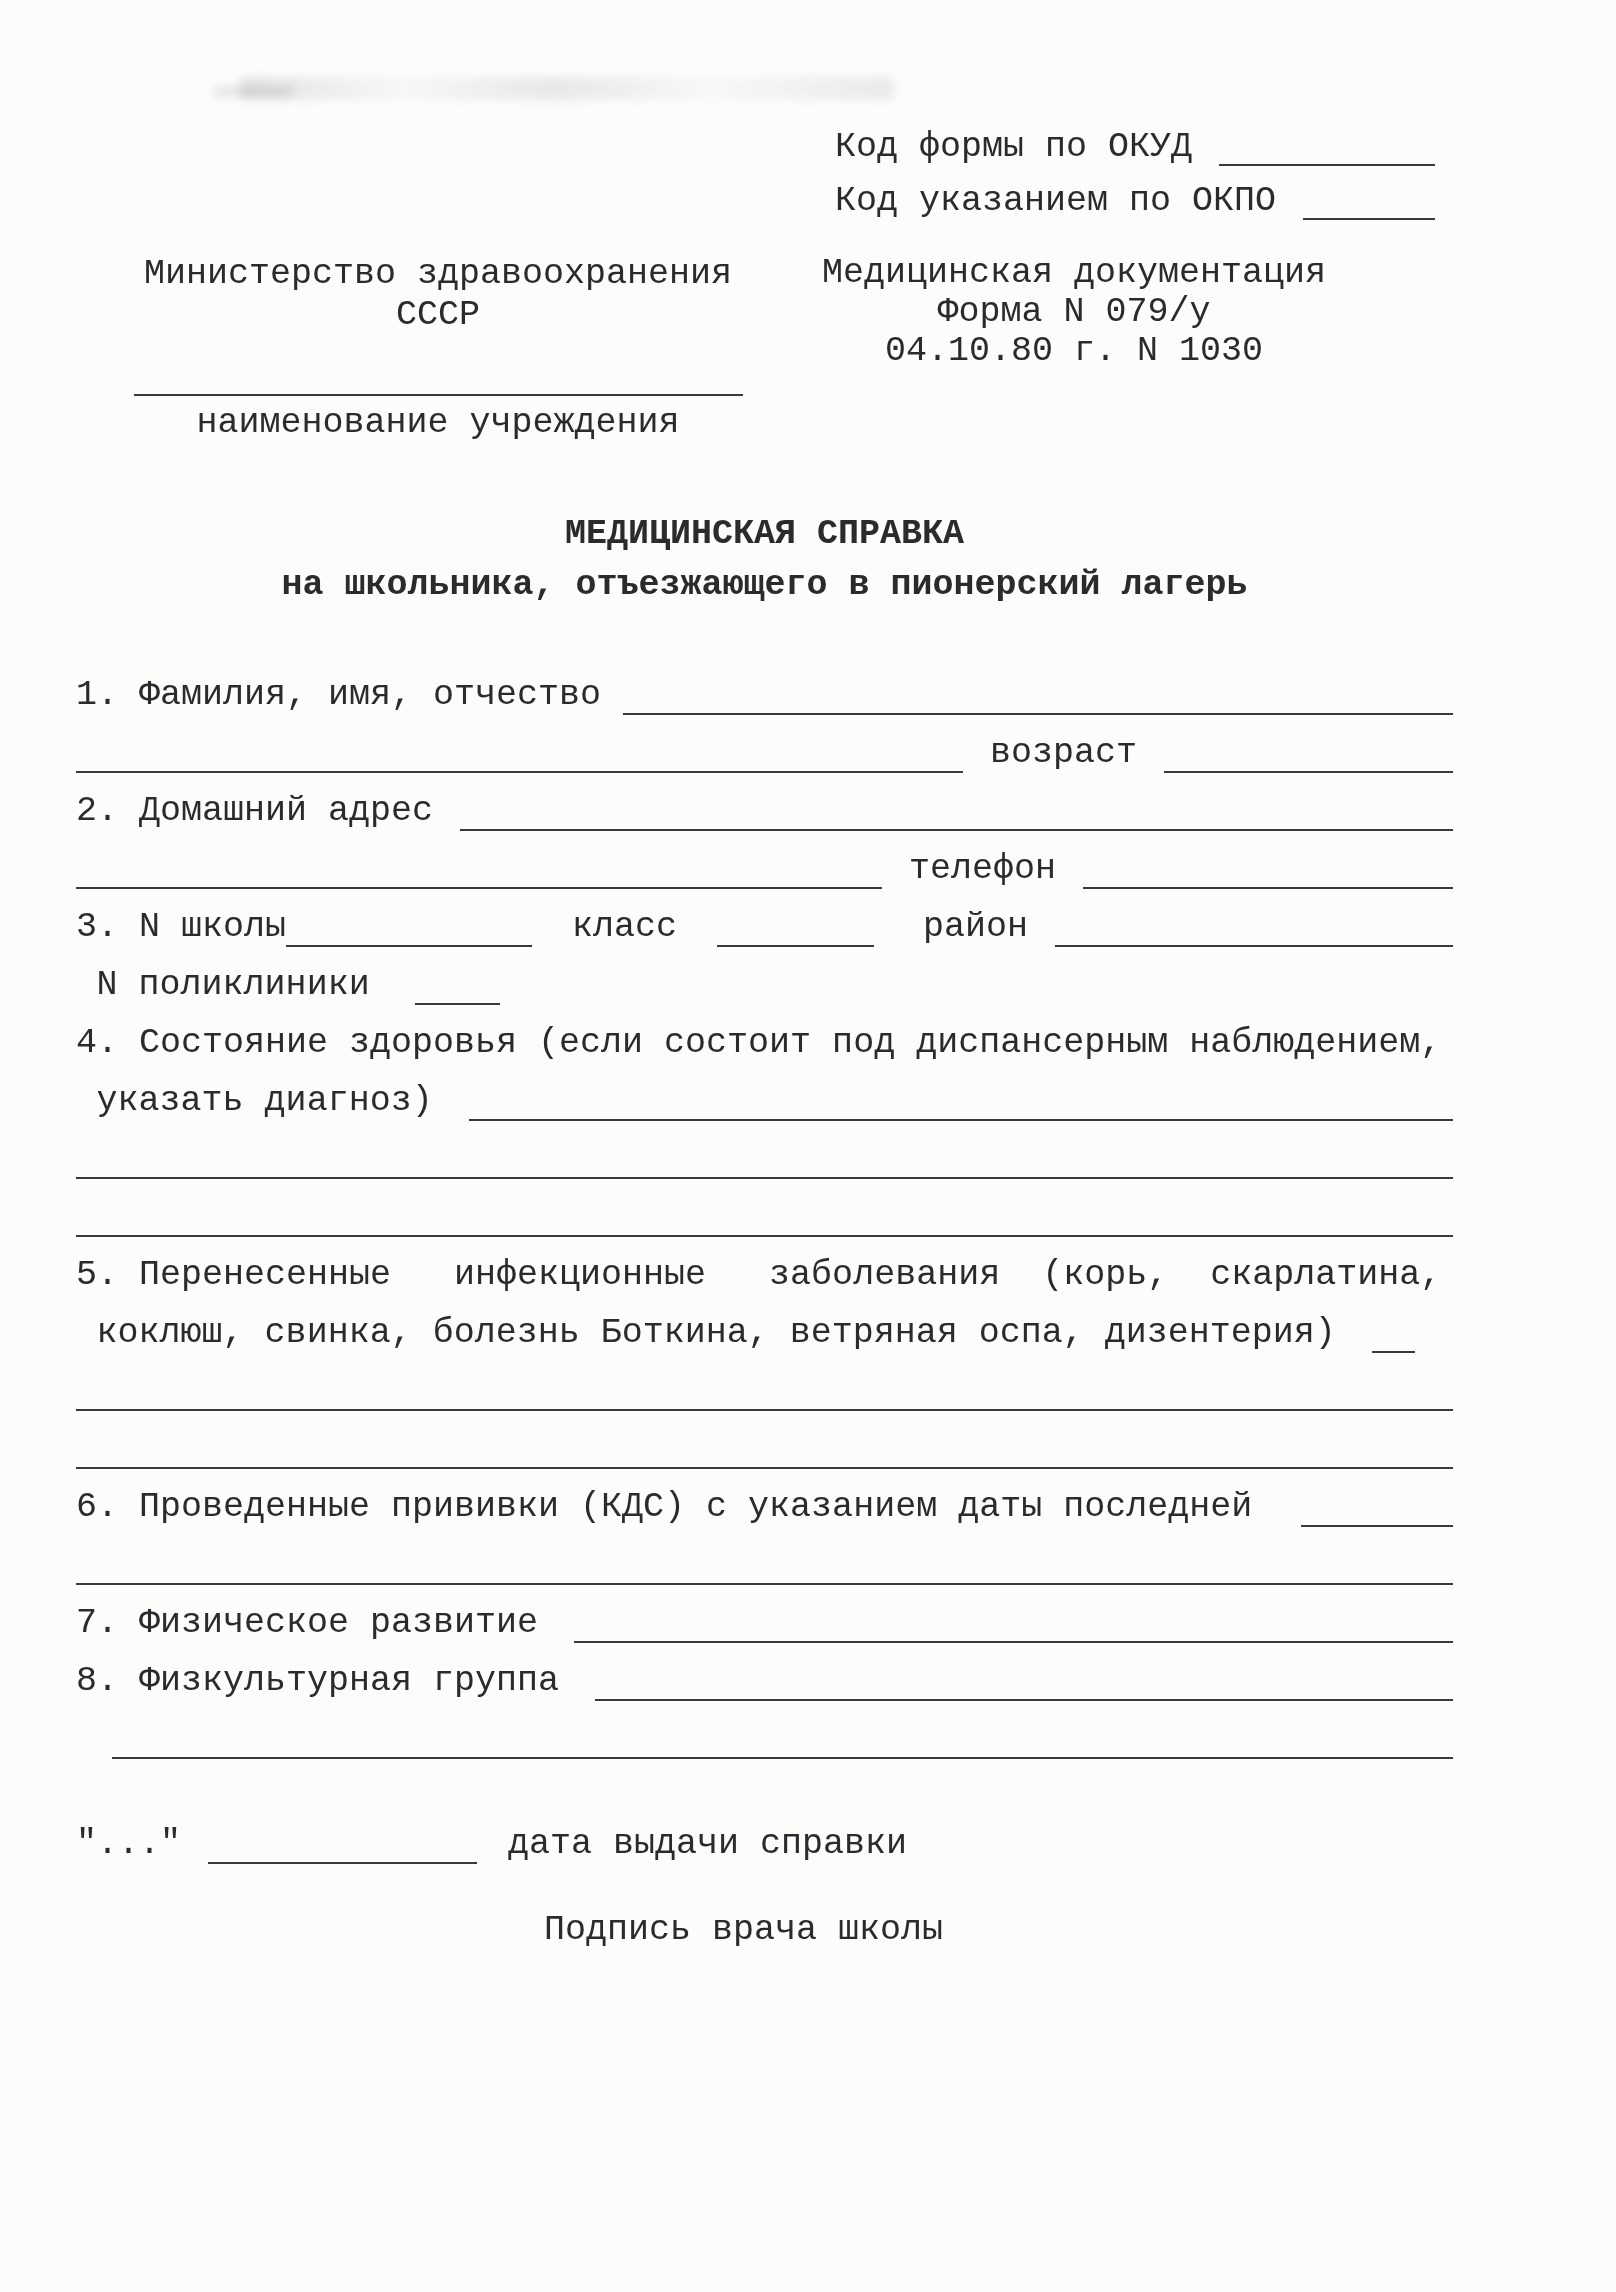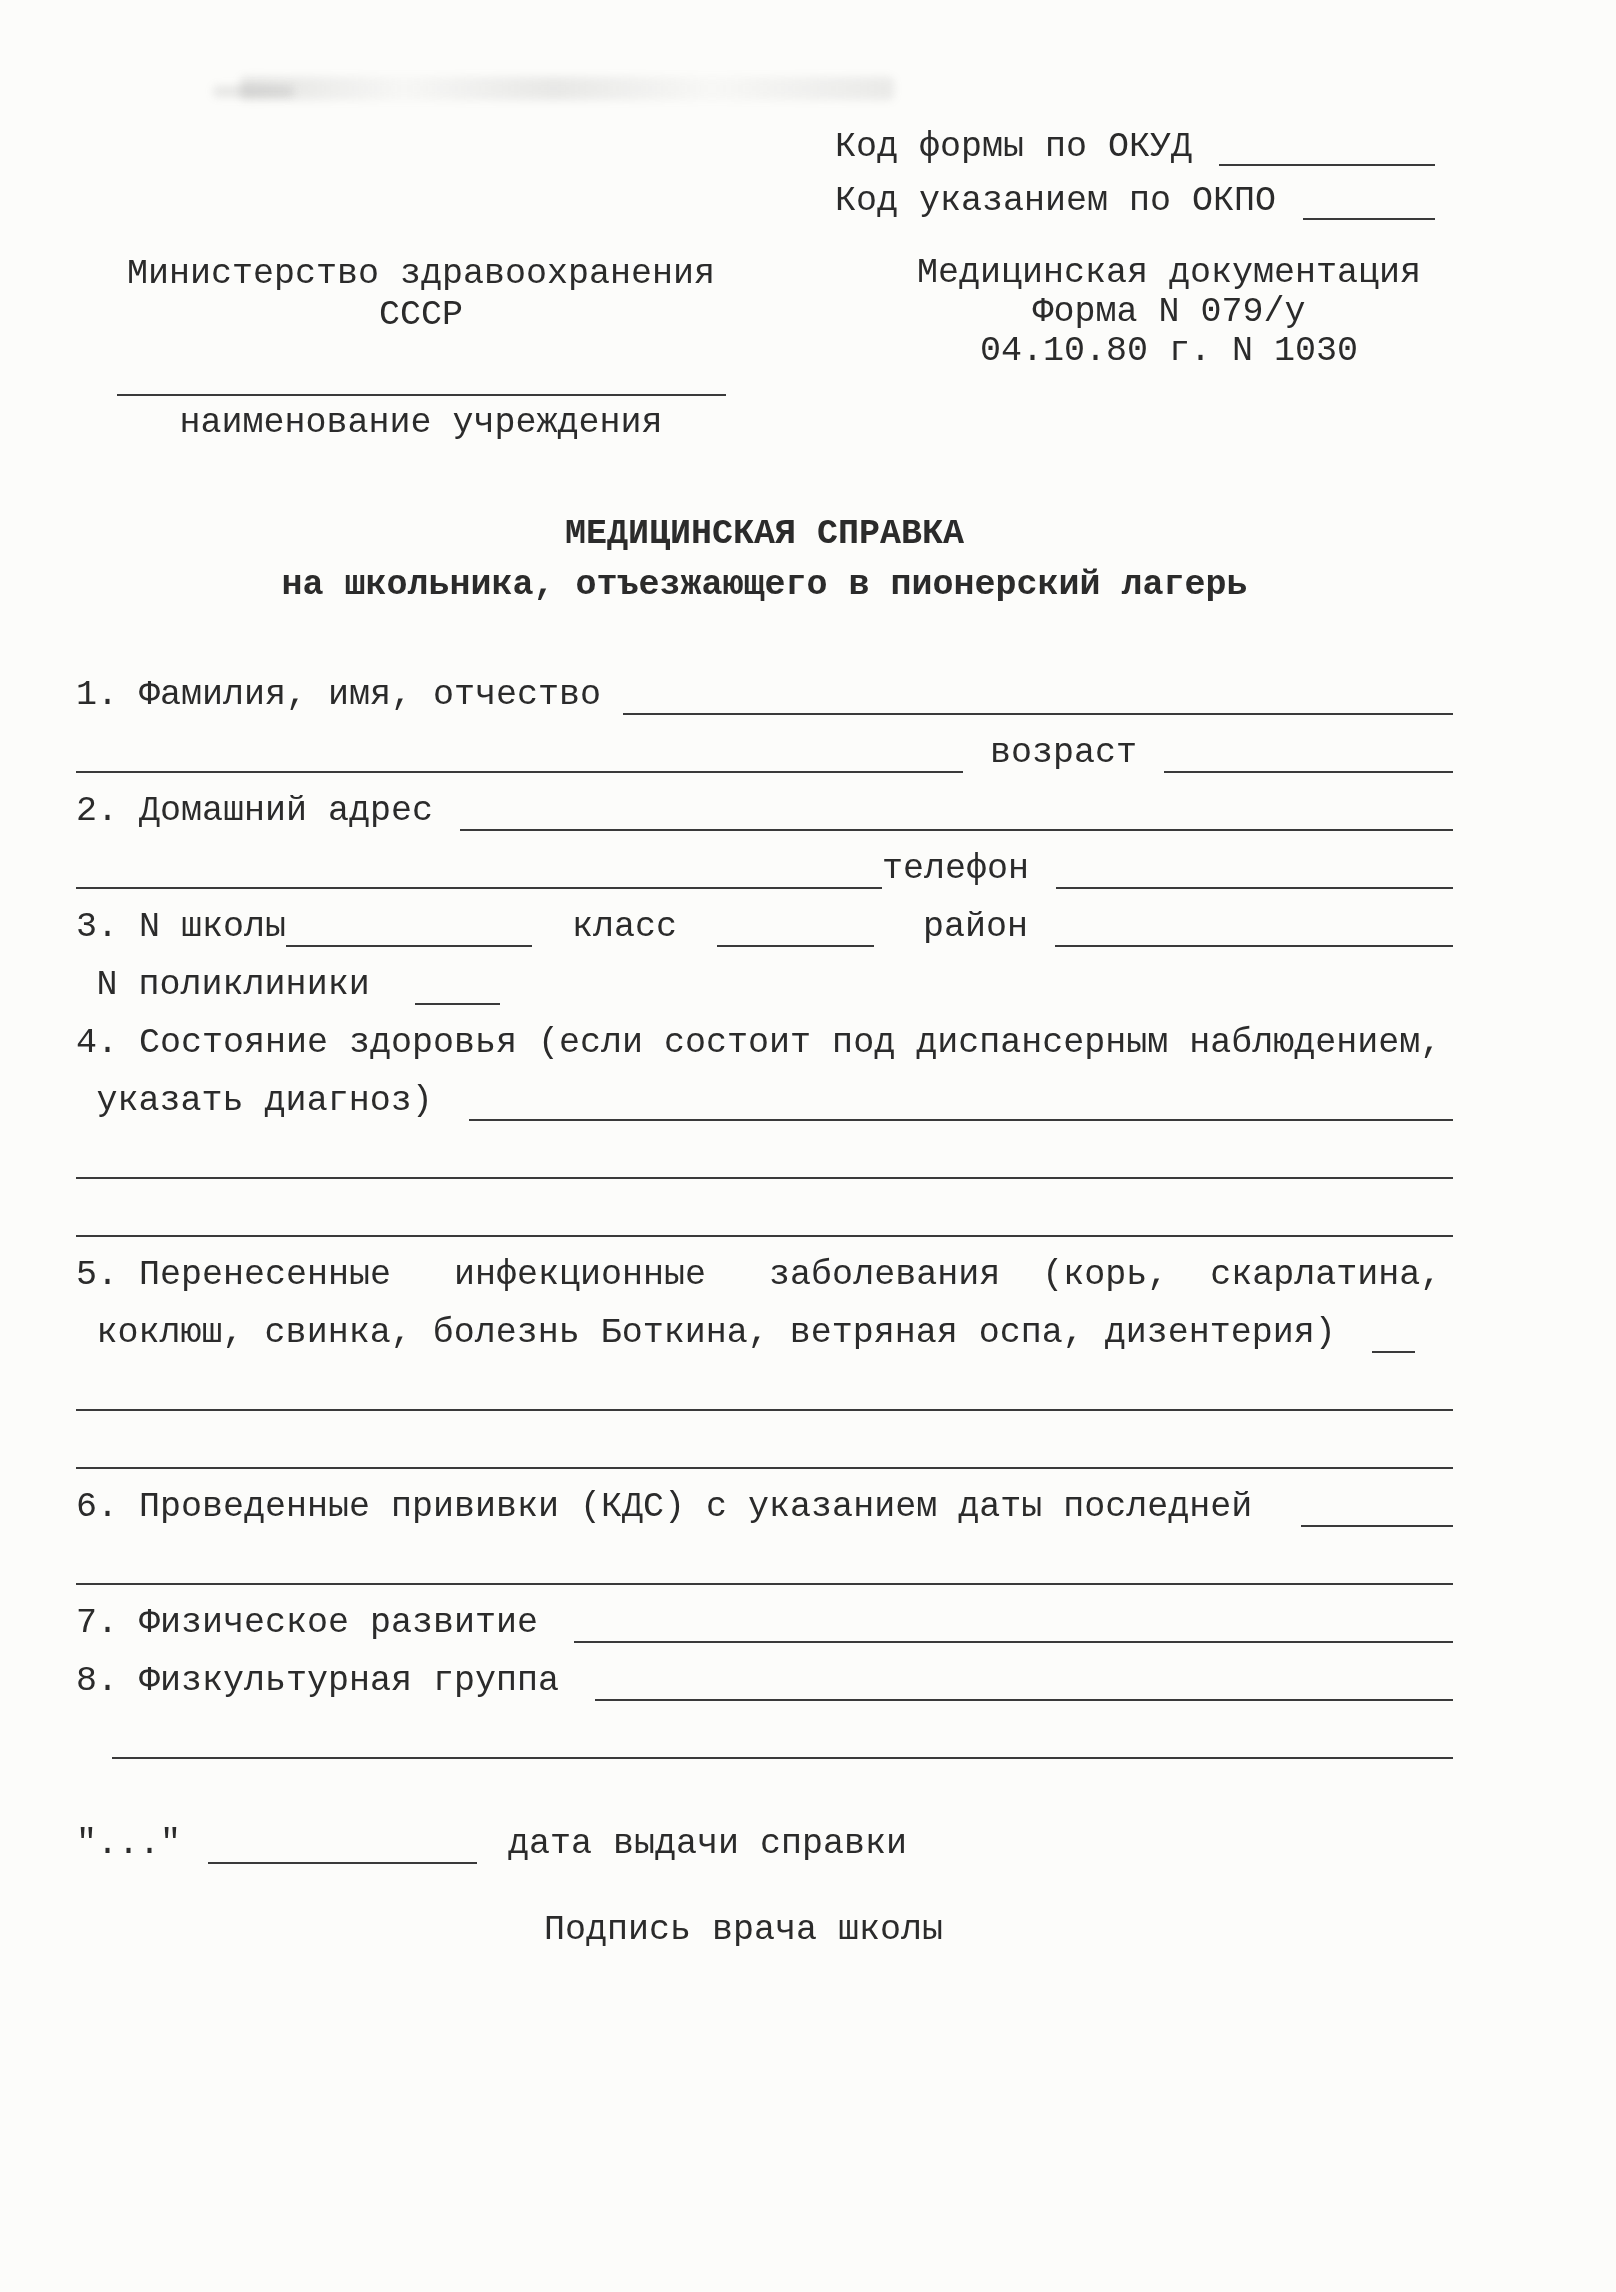--- a/index.html
+++ b/index.html
@@ -21,21 +21,21 @@
   }
   .grow { flex:1 1 auto; }
 
   
   #codes { position:absolute; top:120px; right:182px; width:600px; }
   .code-row { display:flex; height:54px; }
   .code-row .lbl { line-height:54px; }
   .code-row .ul { margin-left:27px; margin-bottom:8px; }
 
   
-  #cols { position:absolute; top:254px; left:67px; right:166px; display:flex; justify-content:space-between; }
+  #cols { position:absolute; top:254px; left:84px; right:166px; display:flex; }
   #col-left  { width:708px; text-align:center; line-height:41px; }
   #col-right { width:564px; text-align:center; line-height:39px; }
   #org-rule  { width:609px; margin:58px auto 0 auto; border-bottom:2.7px solid #3a3a3a; height:0; }
   #org-caption { margin-top:7.2px; }
 
   
   #title { position:absolute; top:509px; left:76px; width:1377px; text-align:center; line-height:51px; font-weight:bold; }
 
   
   #form { position:absolute; top:666px; left:76px; width:1377px; }
@@ -112,21 +112,21 @@
     <span class="ul grow" style="margin-left:27px"></span>
   </div>
 
   <div class="frow">
     <span class="lbl">2. Домашний адрес</span>
     <span class="ul grow" style="margin-left:27px"></span>
   </div>
 
   <div class="frow">
     <span class="ul" style="width:806px"></span>
-    <span class="lbl" style="">телефон</span>
+    <span class="lbl" style="margin-left:27px">телефон</span>
     <span class="ul grow" style="margin-left:27px"></span>
   </div>
 
   <div class="frow">
     <span class="lbl">3. N школы</span>
     <span class="ul" style="width:246px"></span>
     <span class="lbl" style="margin-left:40px">класс</span>
     <span class="ul" style="margin-left:40px; width:157px"></span>
     <span class="lbl" style="margin-left:49px">район</span>
     <span class="ul grow" style="margin-left:27px"></span>

